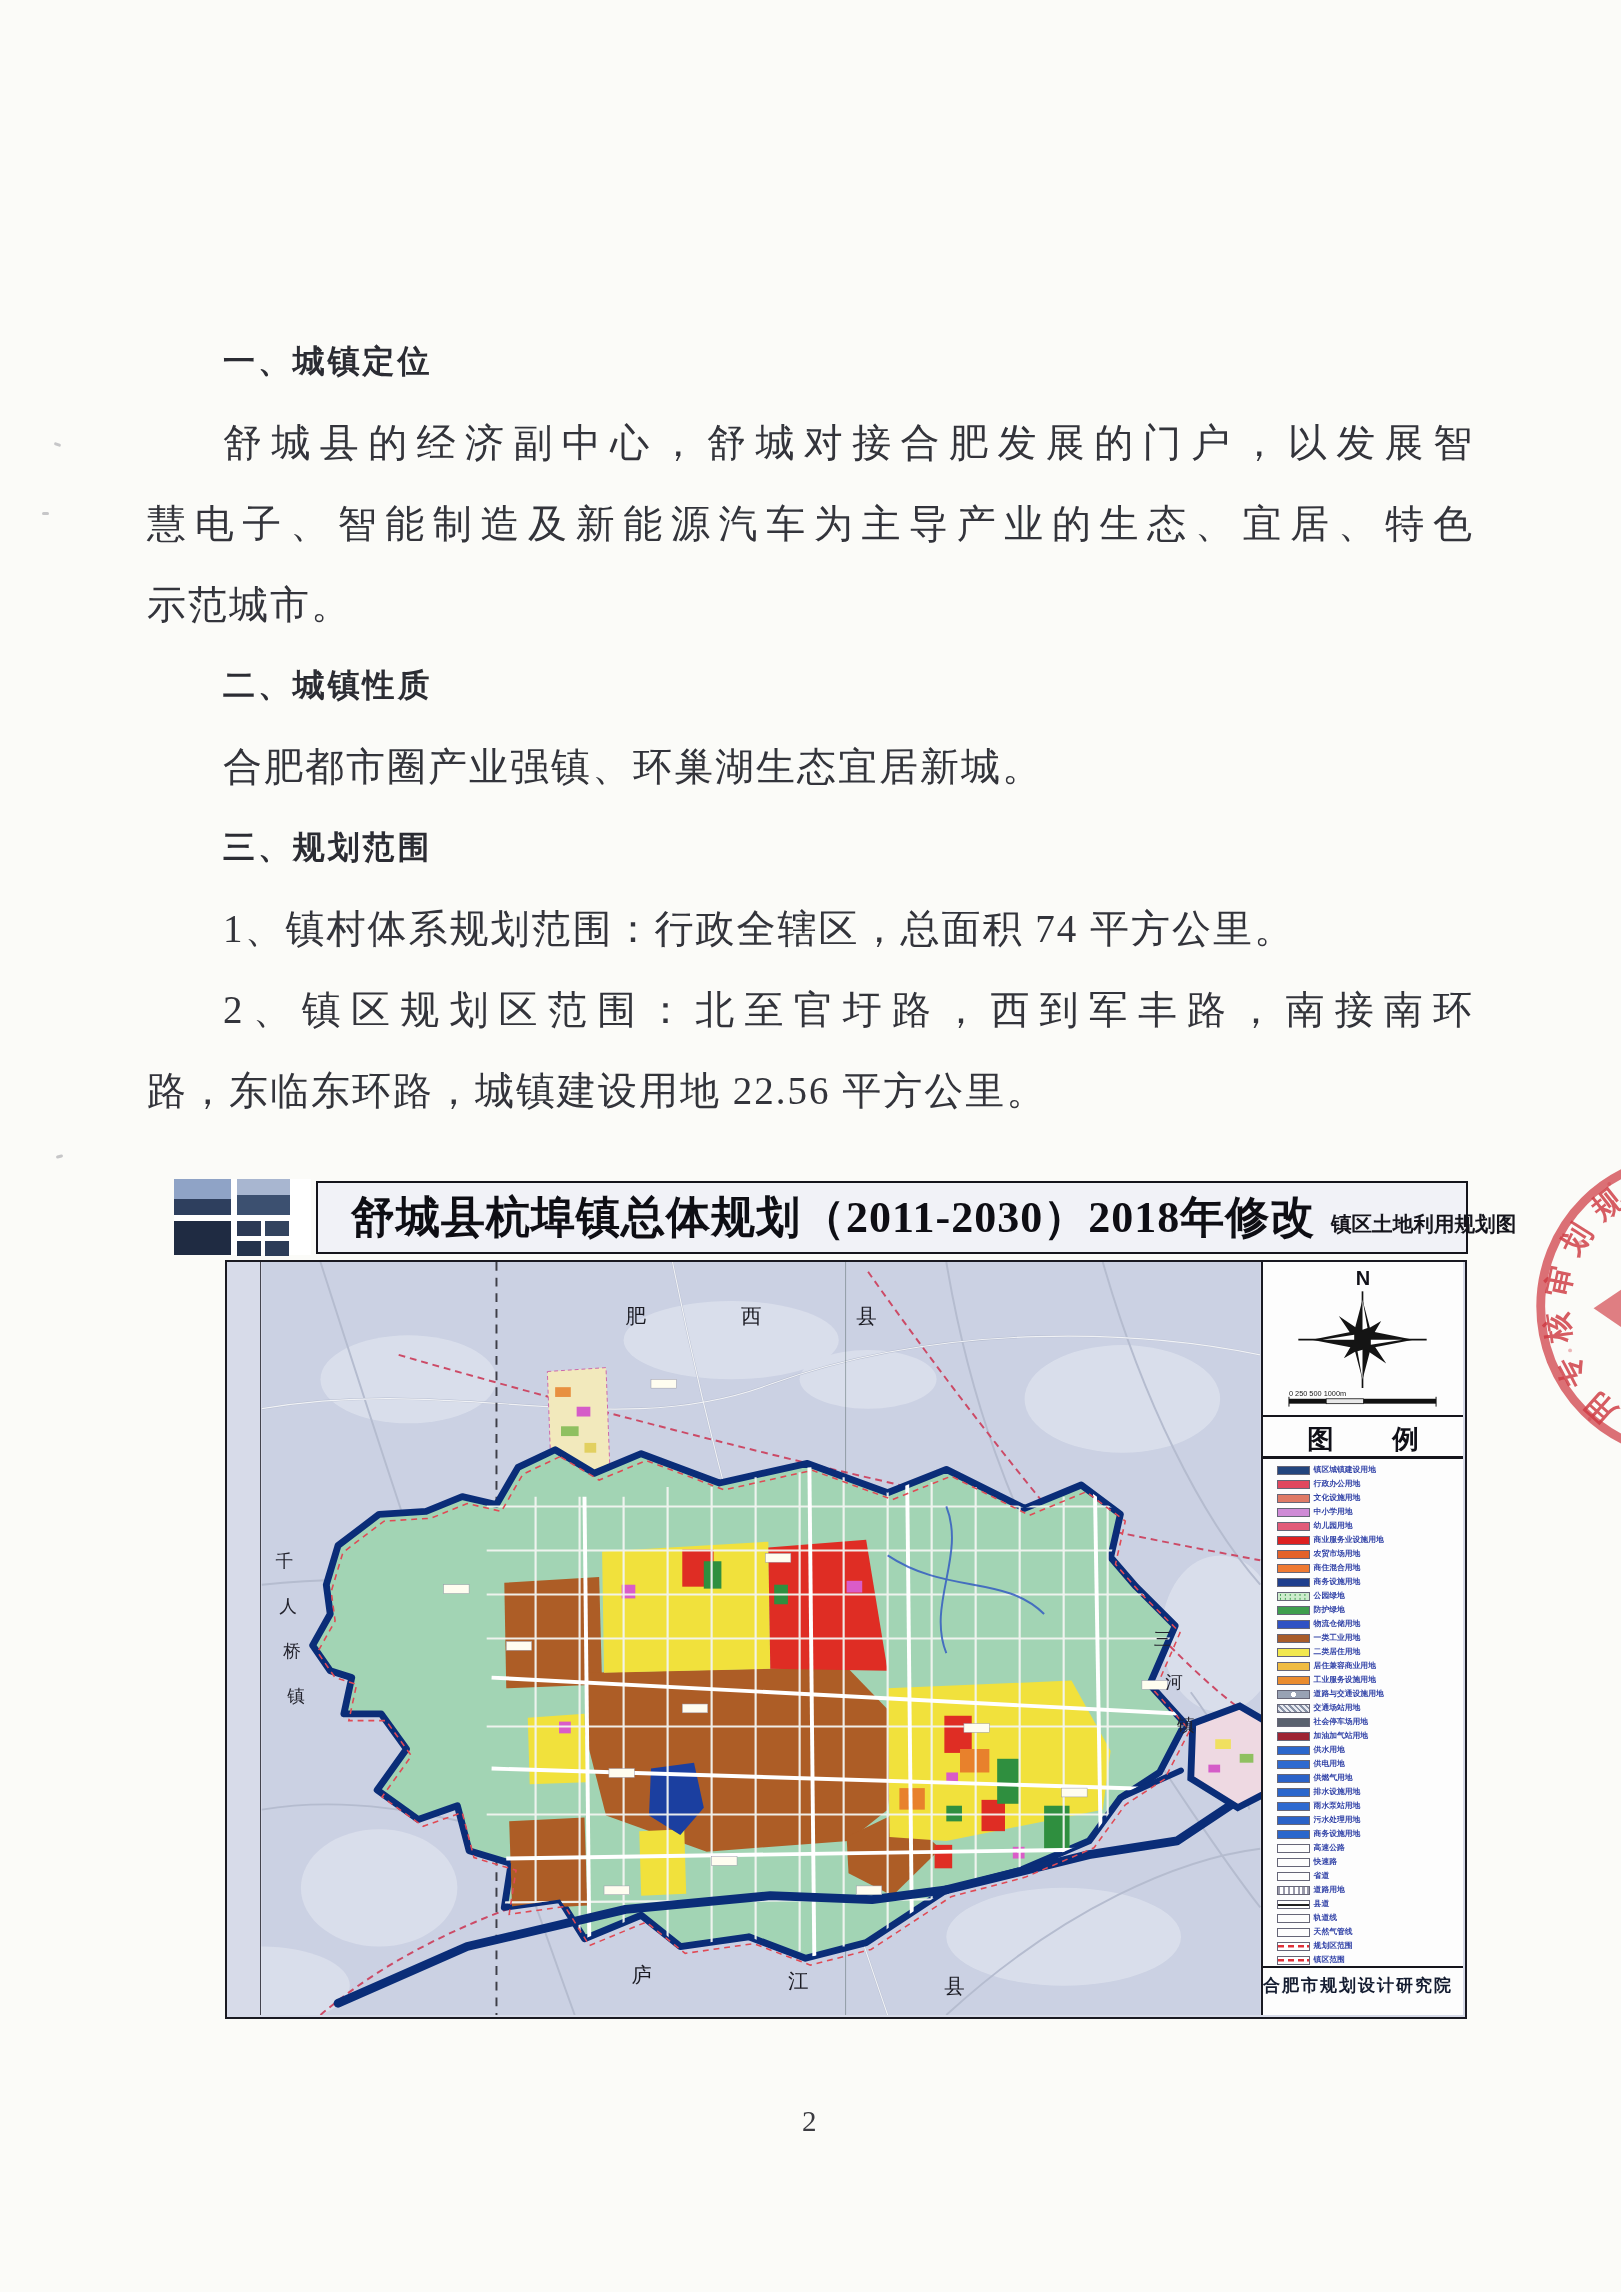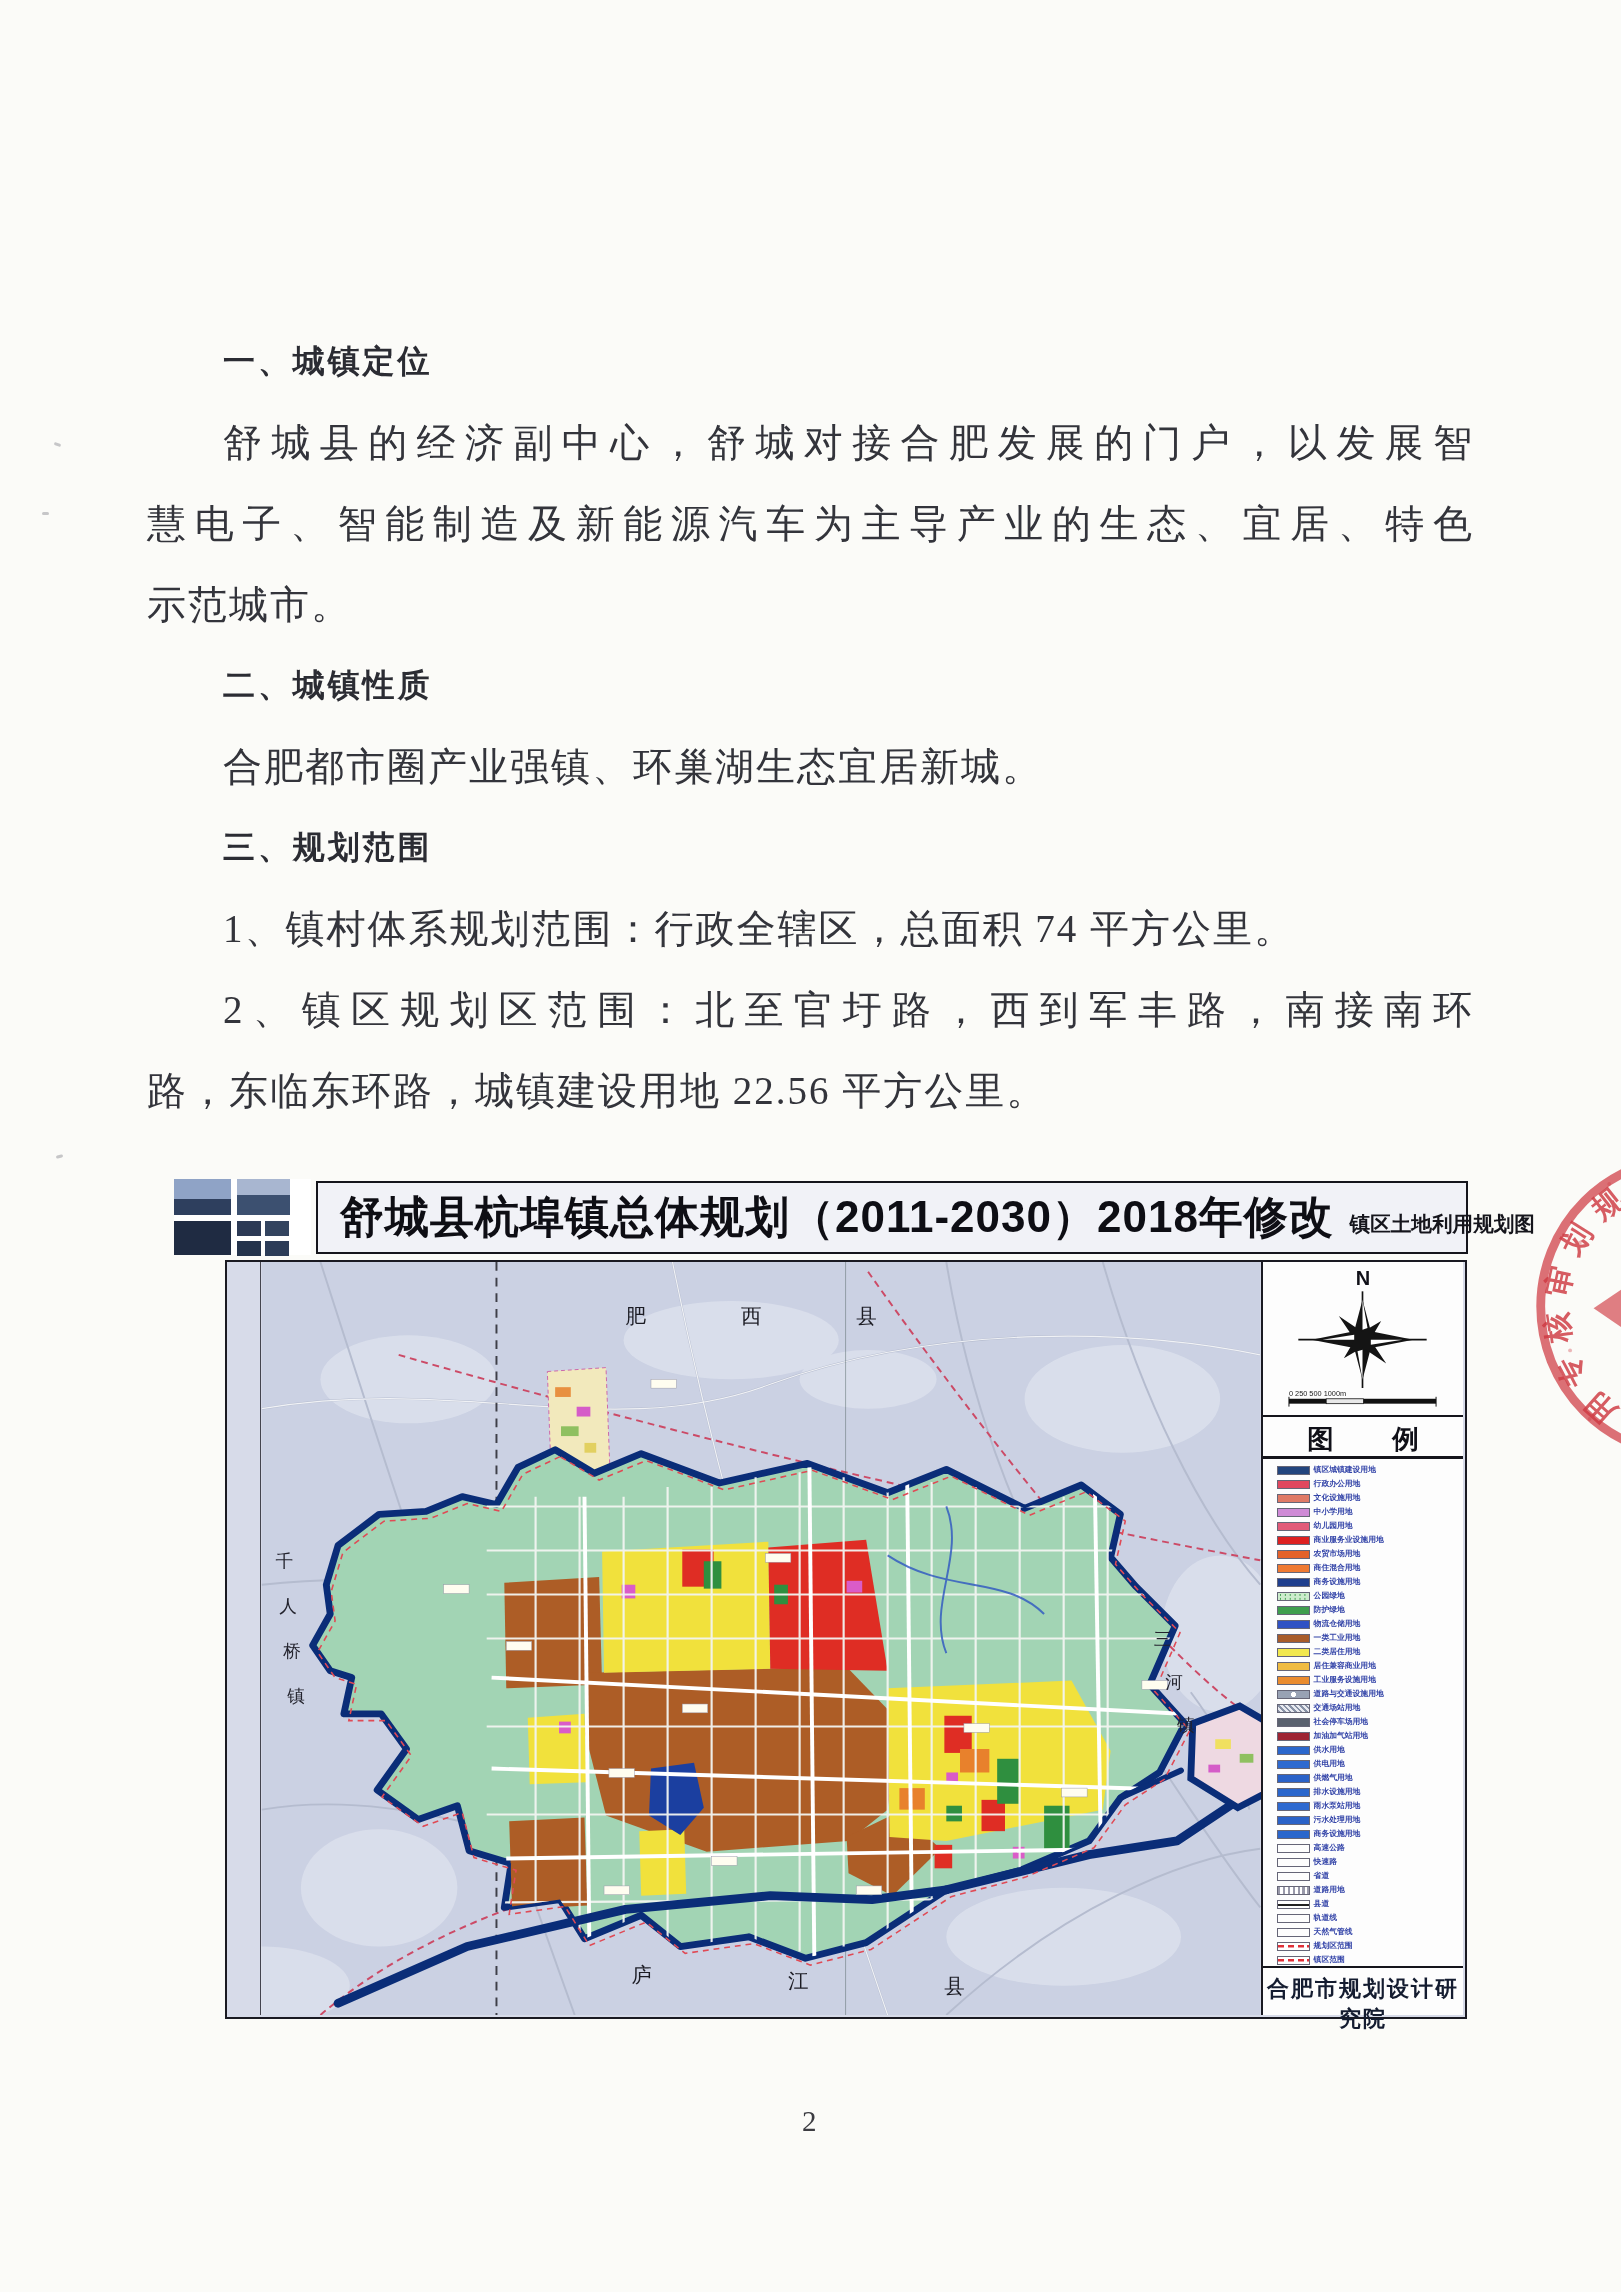--- a/index.html
+++ b/index.html
@@ -19,21 +19,21 @@
   .tileA{left:0;top:0;width:57px;height:36px;background:linear-gradient(#8fa3c6 0 55%,#2e3f5e 55%);}
   .tileB{left:63px;top:0;width:53px;height:36px;background:linear-gradient(#a8b6d0 0 45%,#3c5070 45%);}
   .tileC{left:0;top:42px;width:57px;height:34px;background:#1f2b42;}
   .tileD1{left:63px;top:42px;width:23.5px;height:14.7px;background:#2c3a55;}
   .tileD2{left:91px;top:42px;width:23.5px;height:14.7px;background:#33445f;}
   .tileD3{left:63px;top:62px;width:23.5px;height:14.7px;background:#24334c;}
   .tileD4{left:91px;top:62px;width:23.5px;height:14.7px;background:#2c3c58;}
   #title-panel{position:absolute;left:316px;top:1181px;width:1152px;height:73px;box-sizing:border-box;
     border:2.5px solid #15151c;background:#f1f2f7;display:flex;align-items:center;
     font-family:"Liberation Sans","DejaVu Sans",sans-serif;}
-  #map-title{font-size:44px;font-weight:bold;color:#0e0e14;letter-spacing:1px;padding-left:22px;white-space:nowrap;}
+  #map-title{font-size:44px;font-weight:bold;color:#0e0e14;letter-spacing:1px;padding-left:33px;white-space:nowrap;font-family:Liberation Serif, serif;}
   #map-subtitle{font-size:20.6px;font-weight:bold;color:#15151c;margin-left:15.7px;padding-top:13.7px;white-space:nowrap;}
   
   #map-frame{position:absolute;left:225px;top:1260px;width:1242px;height:759px;box-sizing:border-box;
     border:2.9px solid #1a1a22;background:#d7dbe9;}
   #strip-line{position:absolute;left:33px;top:0;width:1px;height:753px;background:#44444e;}
   #map-main{position:absolute;left:34px;top:0;width:1000px;height:753px;}
   
   #legend-panel{position:absolute;left:1034px;top:0;width:202px;height:753px;background:#fdfdfd;
     border-left:2.5px solid #1a1a22;box-sizing:border-box;font-family:"Liberation Sans",sans-serif;}
   #legend-panel .rule2{position:absolute;left:0;width:100%;height:2px;background:#15151c;}
@@ -46,21 +46,21 @@
   .lrow{display:flex;align-items:flex-end;height:14px;}
   .sw{width:33px;height:8.8px;border:0.5px solid #667;margin:0 3.9px 0 13.7px;flex:none;box-sizing:border-box;}
   .t-dots{background-image:radial-gradient(#3f9e4e 1px,rgba(0,0,0,0) 1px);background-size:4.9px 3.9px;}
   .t-circle{background-image:radial-gradient(circle,#fff 0 2.5px,rgba(0,0,0,0) 2.5px);}
   .t-hatch{background:repeating-linear-gradient(45deg,#8892a6 0 2px,#e8eaf0 2px 3.9px);}
   .t-hatch2{background:#fff repeating-linear-gradient(90deg,#99a 0 2px,rgba(0,0,0,0) 2px 4.9px);}
   .t-line{background:linear-gradient(#fff 0 2.9px,#222 2.9px 5.4px,#fff 5.4px);}
   .t-reddash{background-image:repeating-linear-gradient(90deg,#e03038 0 5.9px,rgba(0,0,0,0) 5.9px 9.8px);
     background-size:100% 2.5px;background-position:center;background-repeat:no-repeat;background-color:#fff;}
   .ltxt{font-size:7.8px;color:#3344a8;font-weight:bold;white-space:nowrap;}
-  #publisher{position:absolute;left:0;top:712px;width:100%;text-align:center;font-size:22px;
+  #publisher{position:absolute;left:0;top:712px;width:100%;text-align:left;font-size:17px;
     font-weight:bold;color:#141c30;letter-spacing:2px;}
   
   #stamp{position:absolute;left:1433px;top:1125px;width:188px;height:392px;overflow:hidden;pointer-events:none;}
   #stamp .sc{position:absolute;font-size:30px;font-weight:bold;color:#cf3a42;opacity:.82;
     font-family:"Liberation Sans",sans-serif;}
   
   #page-number{position:absolute;left:802px;top:2105px;font-size:29px;color:#3c3c42;}
   .speck{position:absolute;width:6.9px;height:2.9px;background:#9a9aa0;opacity:.55;border-radius:2px;}
 </style>
 </head>

